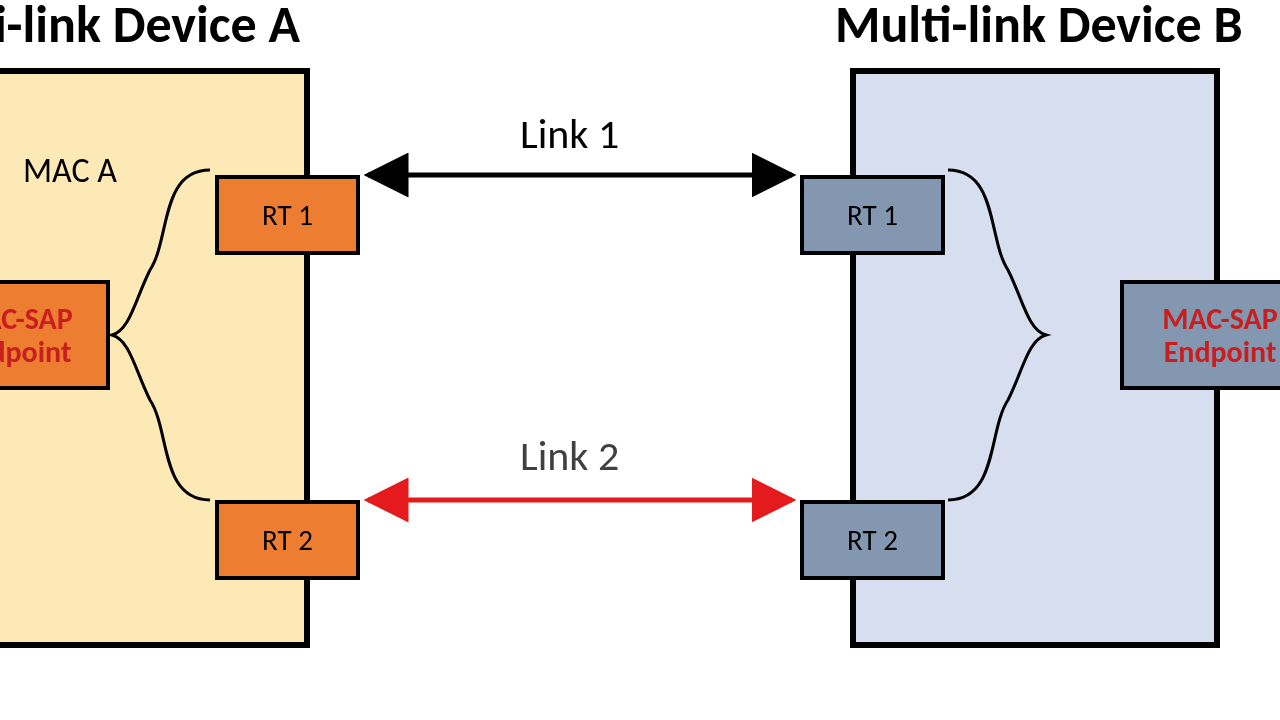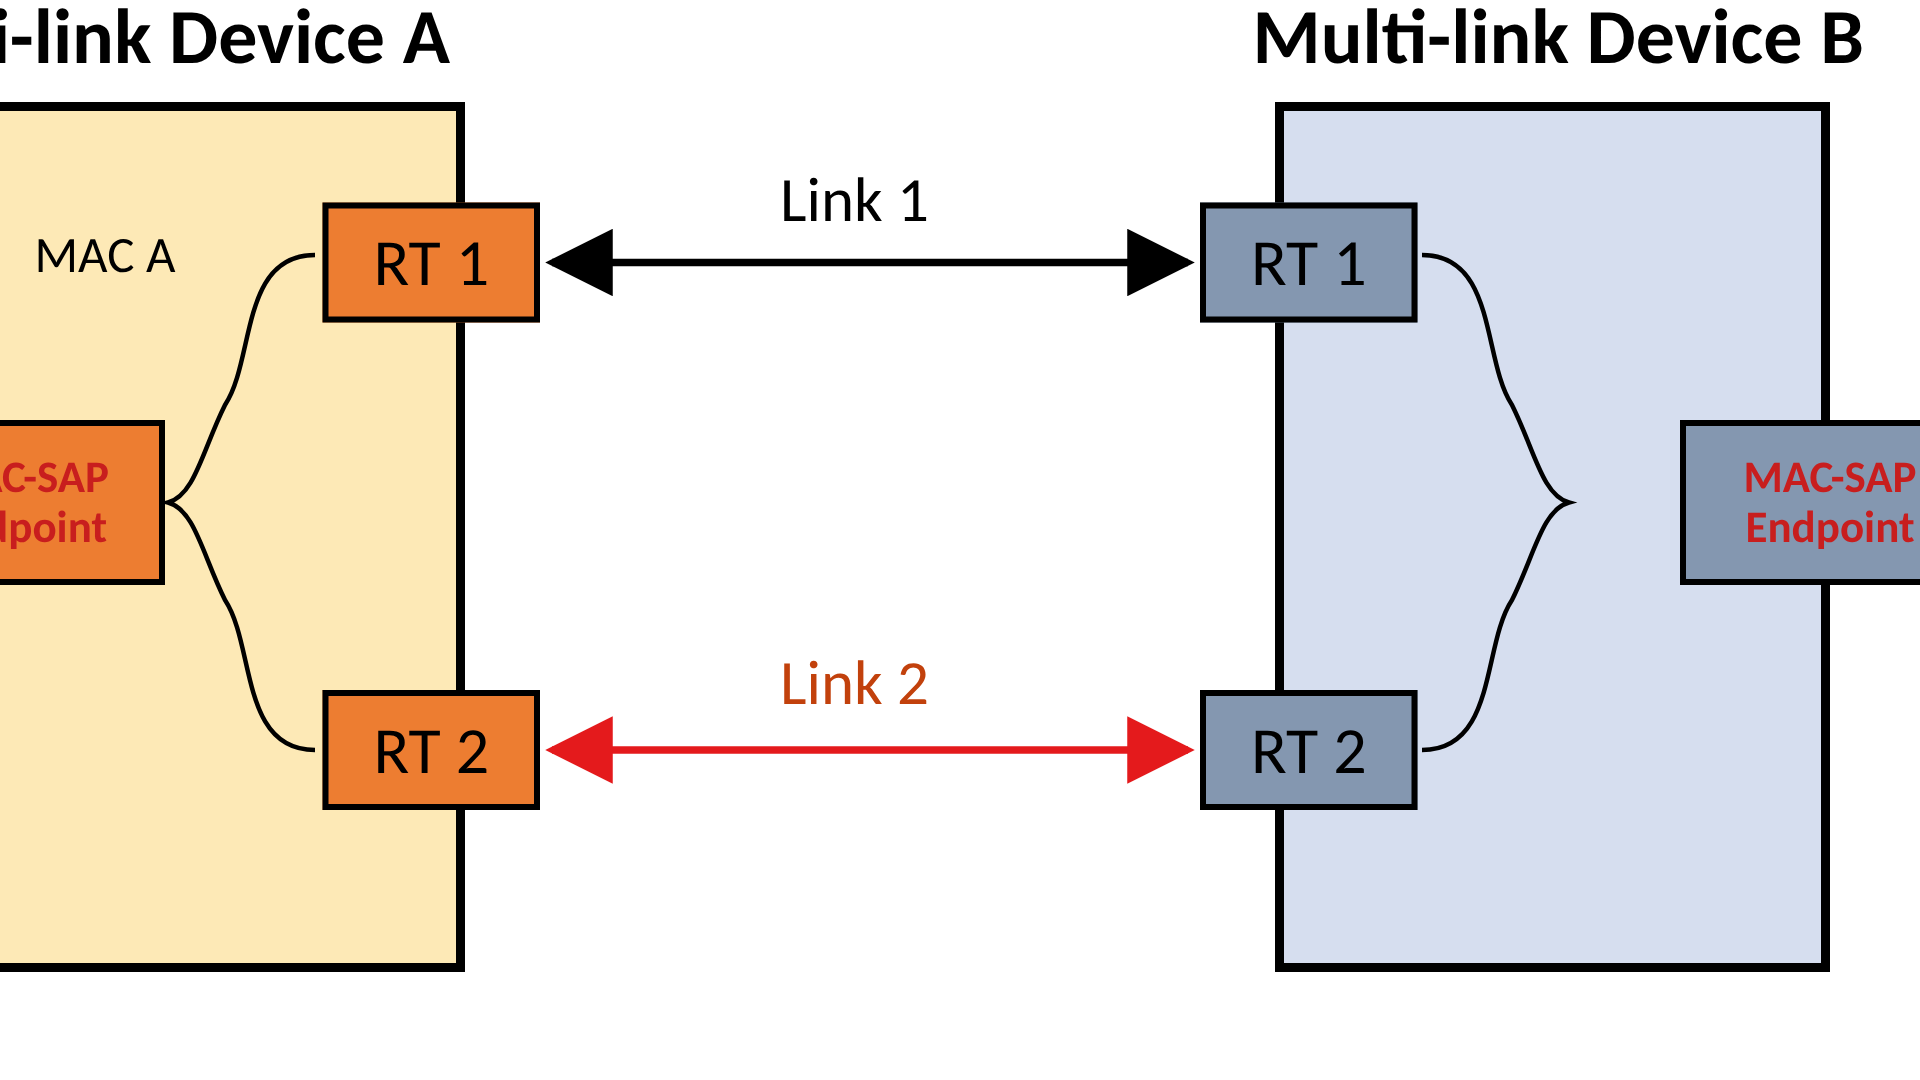--- a/index.html
+++ b/index.html
@@ -34,22 +34,23 @@
   .device-a { background: #fde9b6; }
   .device-b { background: #d6deef; }
 
   
   .rt {
     border: 4px solid #000;
     box-sizing: border-box;
     display: flex;
     align-items: center;
     justify-content: center;
-    font-size: 44px;
+    font-size: 29px;
     white-space: nowrap;
+    margin-top: 40px;
   }
   .rt-orange { background: #ed7d31; color: #000; }
   .rt-blue   { background: #8497b0; color: #000; }
 
   
   .endpoint {
     border: 4px solid #000;
     box-sizing: border-box;
     display: flex;
     flex-direction: column;
@@ -69,21 +70,21 @@
     font-size: 34px;
     color: #000;
   }
 
   
   .linklabel {
     font-size: 42px;
     text-align: left;
   }
   .link1 { color: #000; }
-  .link2 { color: #c2410c; }
+  .link2 { color: #404040; }
 
   svg.overlay {
     position: absolute;
     left: 0; top: 0;
     width: 1280px; height: 720px;
     pointer-events: none;
   }
 </style>
 </head>
 <body>

